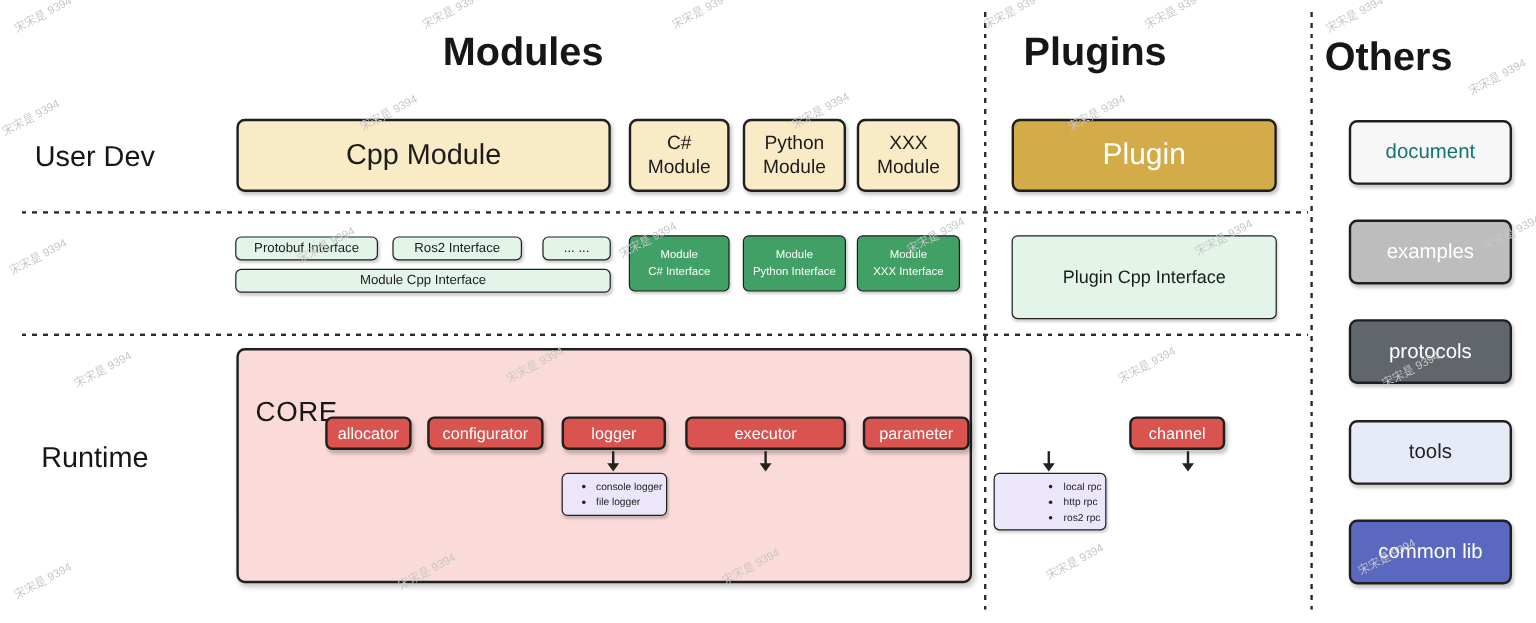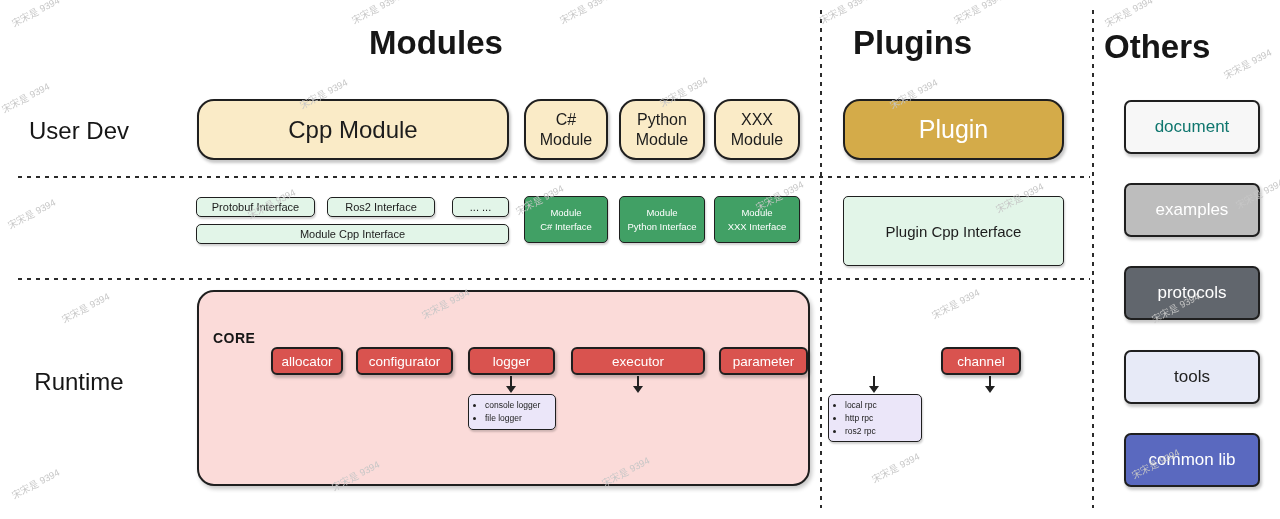--- a/index.html
+++ b/index.html
@@ -4,39 +4,39 @@
 <style>
   html,body{margin:0;padding:0}
   body{font-family:"Liberation Sans",sans-serif;background:#fff}
   .canvas{position:relative;width:1280px;height:519px;background:#fff;overflow:hidden;color:#1c1c1c}
   .wm-layer{position:absolute;inset:0;pointer-events:none;z-index:20}
   .wm{position:absolute;font-size:9.5px;color:#c6c6c6;transform:rotate(-28deg);white-space:nowrap;font-weight:500}
   .dash-v{position:absolute;width:2px;background-image:repeating-linear-gradient(to bottom,#2b2b2b 0 4px,transparent 4px 9px)}
   .dash-h{position:absolute;height:2px;background-image:repeating-linear-gradient(to right,#2b2b2b 0 4px,transparent 4px 9px)}
   .hdr{position:absolute;font-size:33px;font-weight:600;color:#161616;text-align:left}
   .rowlbl{position:absolute;font-size:24px;font-weight:500;color:#161616;text-align:center}
-  .box{position:absolute;border:2px solid #1f1f1f;border-radius:17px;display:flex;align-items:center;justify-content:center;text-align:center;box-shadow:1.5px 2.5px 3px rgba(0,0,0,.22);color:#1c1c1c;box-sizing:border-box}
+  .box{position:absolute;border:2px solid #1f1f1f;border-radius:7px;display:flex;align-items:center;justify-content:center;text-align:center;box-shadow:1.5px 2.5px 3px rgba(0,0,0,.22);color:#1c1c1c;box-sizing:border-box}
   .cream{background:#faebc7}
   .gold{background:#d4ab49;color:#fff}
   .fs24{font-size:24px}
   .fs25{font-size:25px}
   .fs16{font-size:16px}
   .stack{display:flex;flex-direction:column;line-height:1.25}
   .lgreen{background:#e2f5e8;border-width:1.5px;border-radius:5px;font-size:11px;box-shadow:1px 2px 2px rgba(0,0,0,.18)}
   .dgreen{background:#41a065;color:#fff;border-width:1.5px;border-radius:5px;font-size:9.5px;box-shadow:1px 2px 2px rgba(0,0,0,.18)}
   .dgreen .stack{line-height:1.4}
   .dgreen .stack span{white-space:nowrap}
   .plugif{font-size:15px}
   .pinkbox{background:#fbdbd9;box-shadow:2px 3px 4px rgba(0,0,0,.22)}
-  .core-lbl{position:absolute;font-size:14px;font-weight:700;letter-spacing:.5px;color:#161616;z-index:2}
+  .core-lbl{position:absolute;font-size:23px;font-weight:400;letter-spacing:.5px;color:#161616;z-index:2}
   .red{background:#d9534f;color:#fff;border-radius:6px;font-size:13.5px;z-index:2}
   .fs14{font-size:14px}
   .arrow{position:absolute;width:2px;height:12px;background:#222;z-index:3}
   .arrow i{position:absolute;left:-4px;top:10px;width:0;height:0;border:5px solid transparent;border-top:7px solid #222}
-  .impl{background:#ebe6f9;border-width:1.5px;border-radius:5px;box-shadow:1px 2px 2px rgba(0,0,0,.18);align-items:flex-start;justify-content:flex-start;padding:4px 3px;z-index:2}
+  .impl{background:#ebe6f9;border-width:1.5px;border-radius:5px;box-shadow:1px 2px 2px rgba(0,0,0,.18);align-items:flex-start;justify-content:flex-end;padding:4px 3px;z-index:2}
   .impl ul{margin:0;padding-left:13px;text-align:left;font-size:8.5px;line-height:1.5;color:#222;list-style:disc}
   .obox{position:absolute;left:1124px;width:136px;height:54px;border:2px solid #1f1f1f;border-radius:7px;display:flex;align-items:center;justify-content:center;font-size:17px;box-shadow:1.5px 2.5px 3px rgba(0,0,0,.22);box-sizing:border-box}
   .o-doc{background:#f7f7f7;color:#0f766e}
   .o-ex{background:#bdbdbd;color:#fff}
   .o-proto{background:#61666d;color:#fff}
   .o-tools{background:#e7eaf7;color:#222}
   .o-lib{background:#5a69bf;color:#fff}
 </style>
 </head>
 <body>

